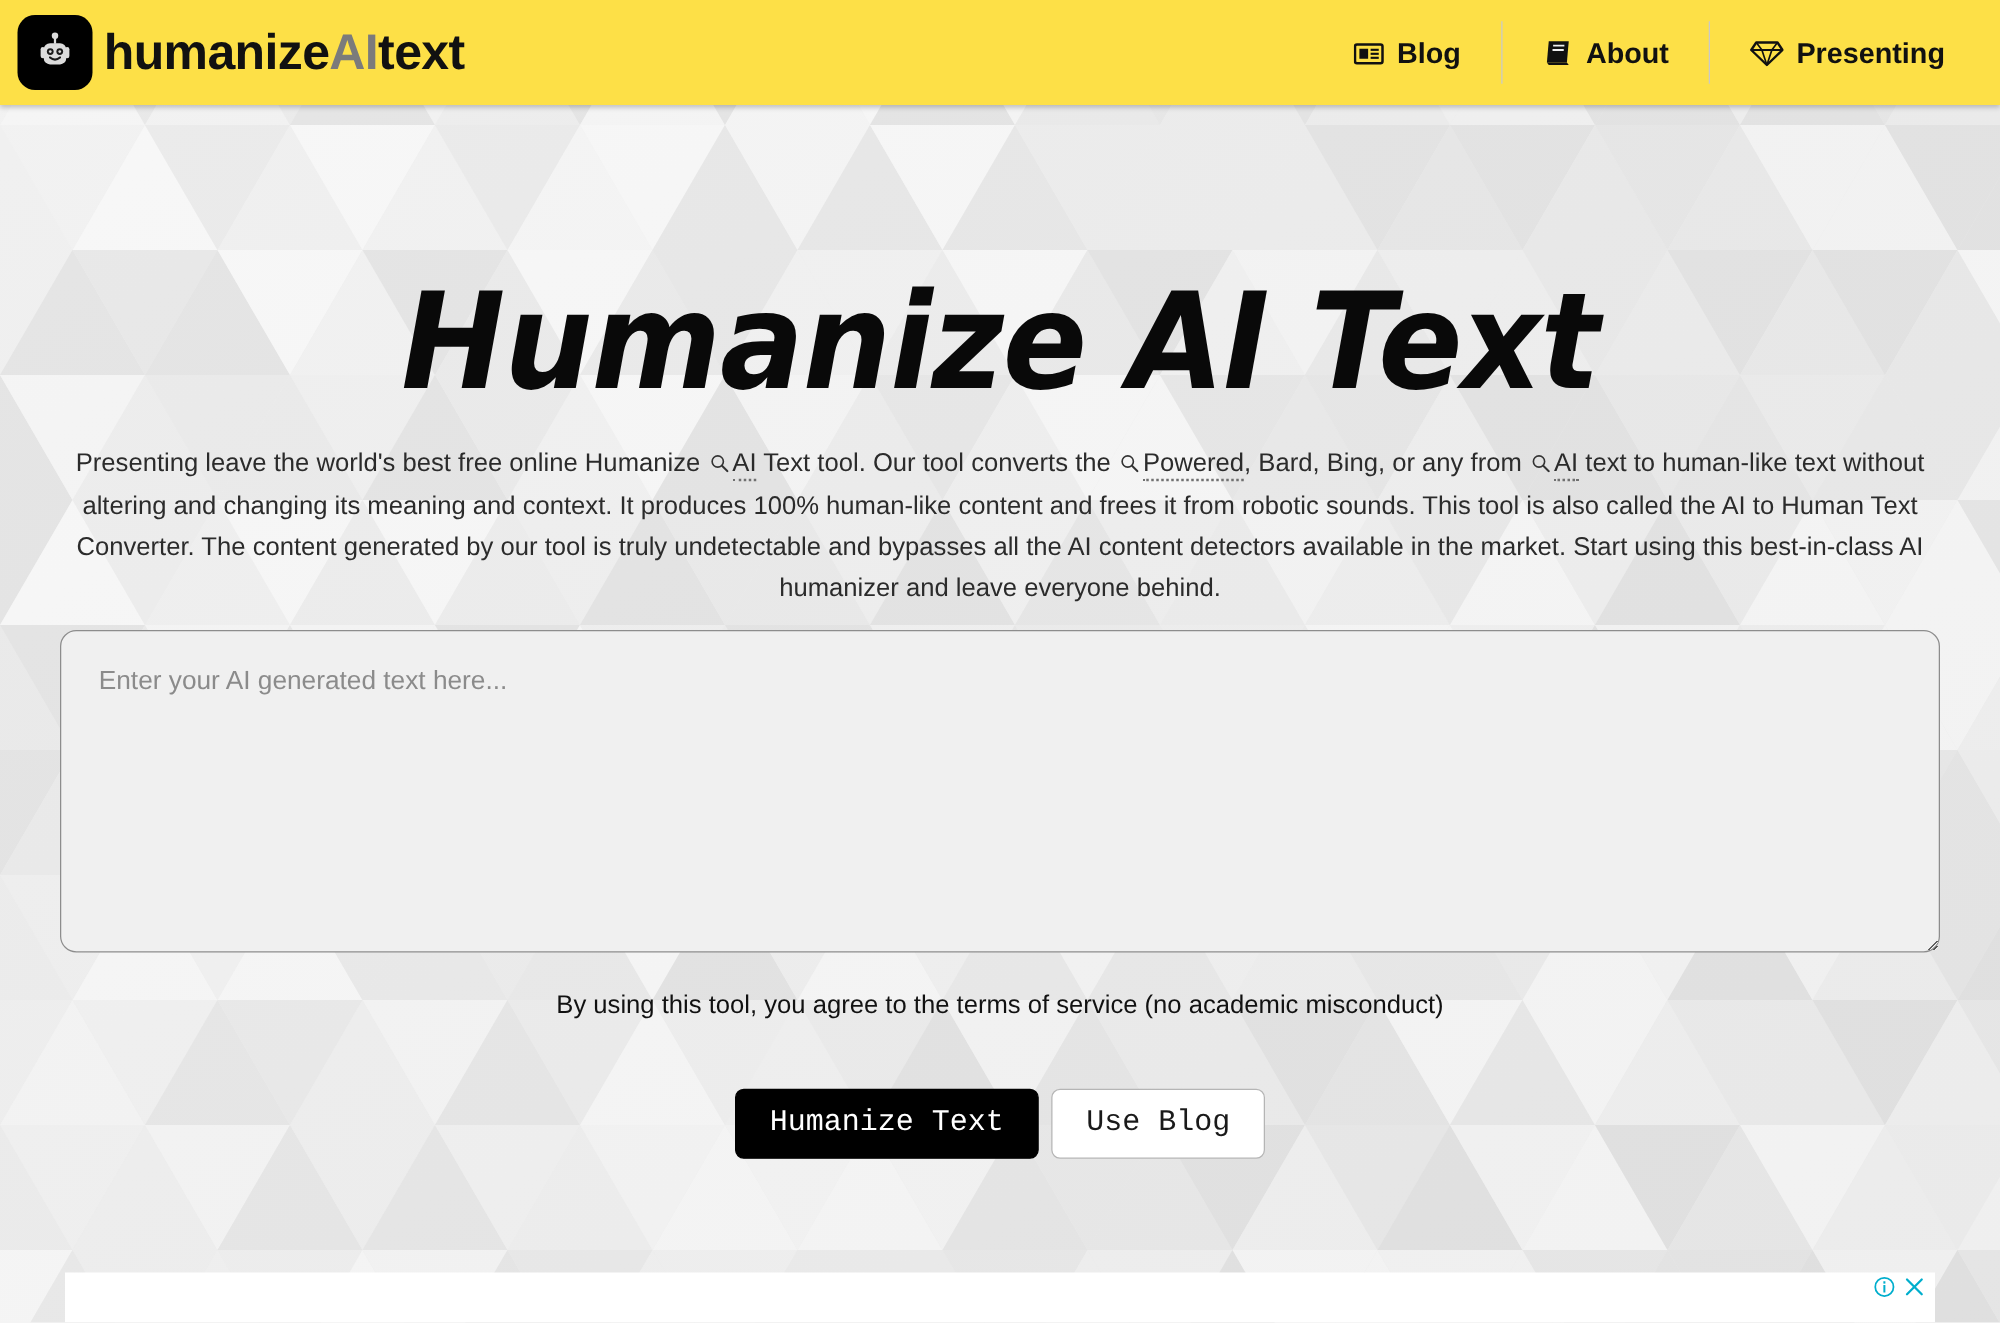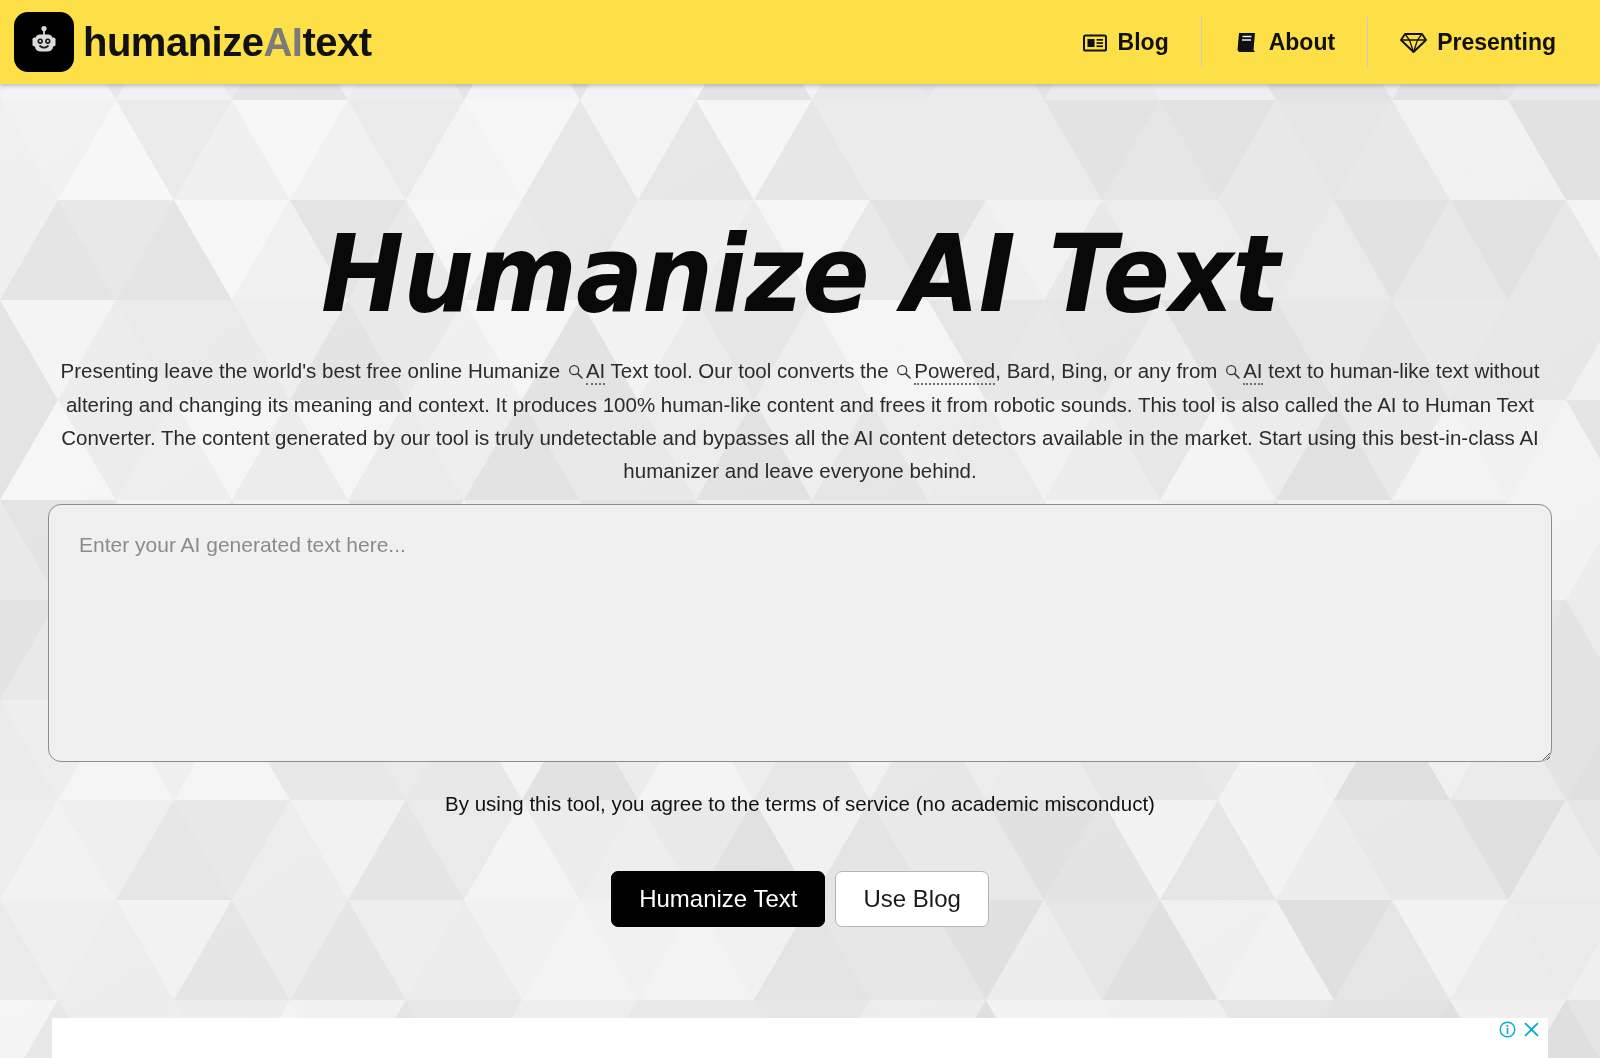--- a/index.html
+++ b/index.html
@@ -154,21 +154,21 @@
     color: #111;
   }
 
   .btn-row {
     margin-top: 55px;
     display: flex;
     justify-content: center;
     gap: 10px;
   }
   .btn {
-    font-family: Liberation Sans, sans-serif;
+    font-family: Liberation Mono, monospace;
     font-size: 24px;
     border-radius: 7px;
     padding: 13px 27px;
     cursor: pointer;
     line-height: 1.15;
   }
   .btn-primary {
     background: #000;
     color: #fff;
     border: 1px solid #000;

